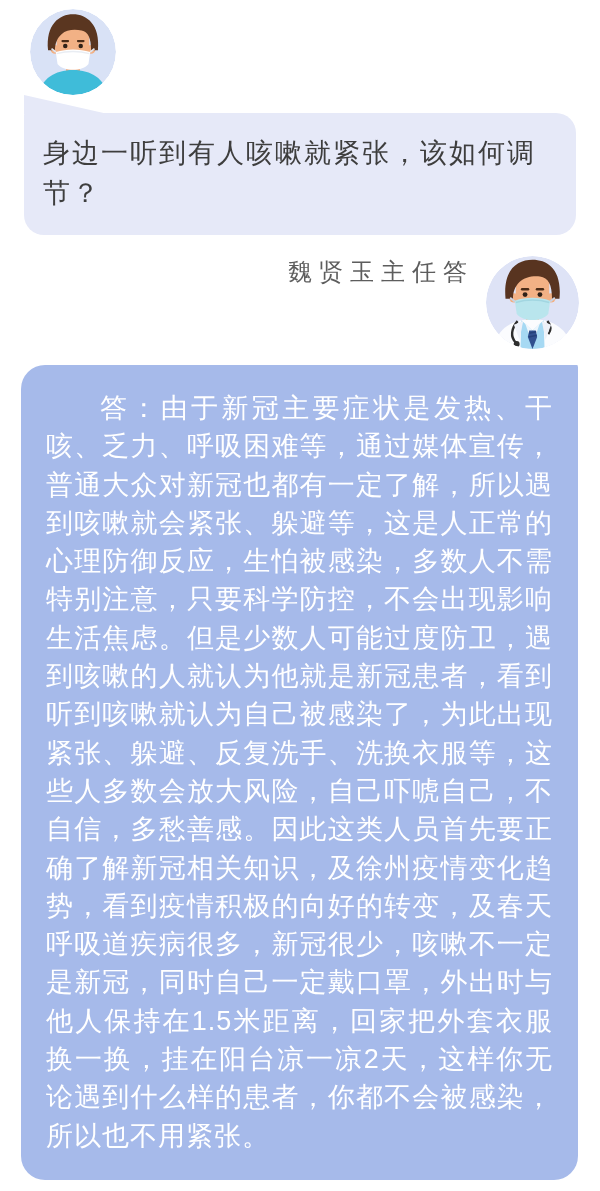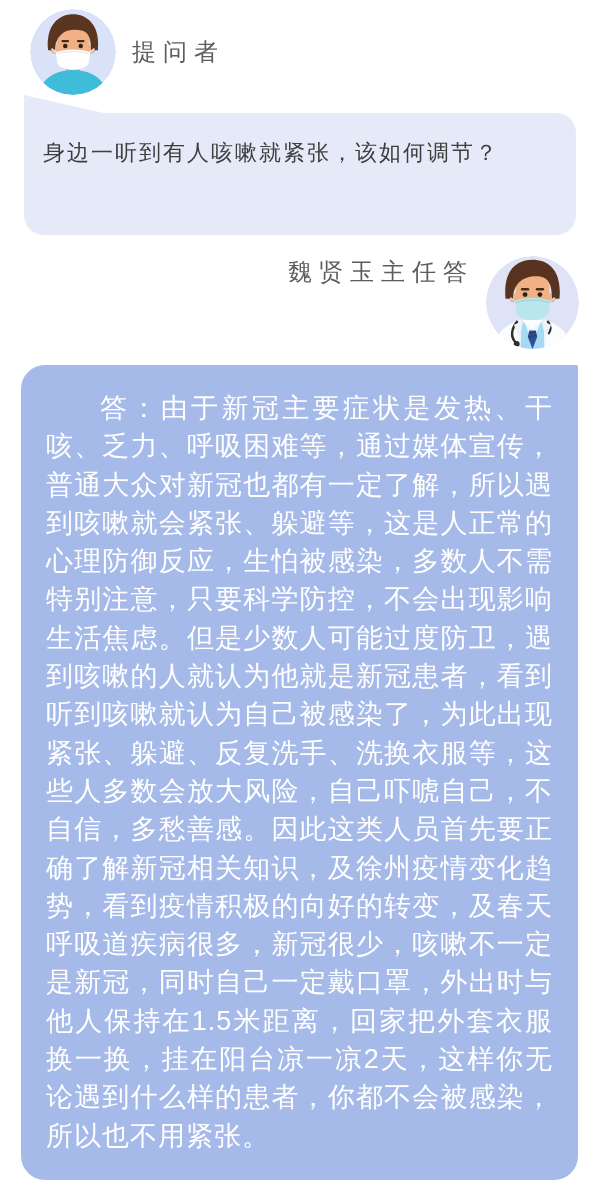--- a/index.html
+++ b/index.html
@@ -39,21 +39,21 @@
     border-radius:2px 20px 20px 20px;
     padding:20px 19px 22px 19px;
   }
   .q-bubble::before{
     content:"";position:absolute;left:0;top:-18px;width:84px;height:19px;
     background:var(--question-bubble,#e6e9f8);
     clip-path:polygon(0 0,100% 100%,0 100%);
   }
   .q-text{
     margin:0;
-    font-size:22px;line-height:40px;letter-spacing:2px;
+    font-size:27px;line-height:40px;letter-spacing:2px;
     color:var(--question-text,#3e3e3e);
   }
   .a-bubble{
     top:365px;left:21px;width:557px;height:815px;
     background:var(--answer-bubble,#a6baea);
     border-radius:24px 2px 24px 24px;
     padding:24px 25px;
     overflow:hidden;
   }
   .a-bubble::before{
@@ -94,21 +94,20 @@
           <rect x="36.5" y="36" width="9" height="2.6" rx="1.3" fill="#4a2c18"></rect>
           <rect x="54.5" y="36" width="9" height="2.6" rx="1.3" fill="#4a2c18"></rect>
           <circle cx="41" cy="43" r="2.6" fill="#2f2219"></circle>
           <circle cx="59" cy="43" r="2.6" fill="#2f2219"></circle>
           <path d="M30,50 L25,46 M70,50 L75,46" stroke="#dfe4ee" stroke-width="2" fill="none"></path>
           <path d="M30,50 C43,46 57,46 70,50 L68,64 C62,73 38,73 32,64 Z" fill="#ffffff"></path>
           <path d="M31,52 C44,48.5 56,48.5 69,52" stroke="#e9edf3" stroke-width="1.5" fill="none"></path>
         </g>
       </svg>
     </div>
-    <div class="who-label">提问者</div>
   </div>
 
   <div class="bubble q-bubble">
     <p class="q-text">身边一听到有人咳嗽就紧张，该如何调节？</p>
   </div>
 
   <div class="a-header">
     <div class="who-label">魏贤玉主任答</div>
     <div class="avatar">
       <svg viewBox="0 0 100 100" aria-hidden="true">

